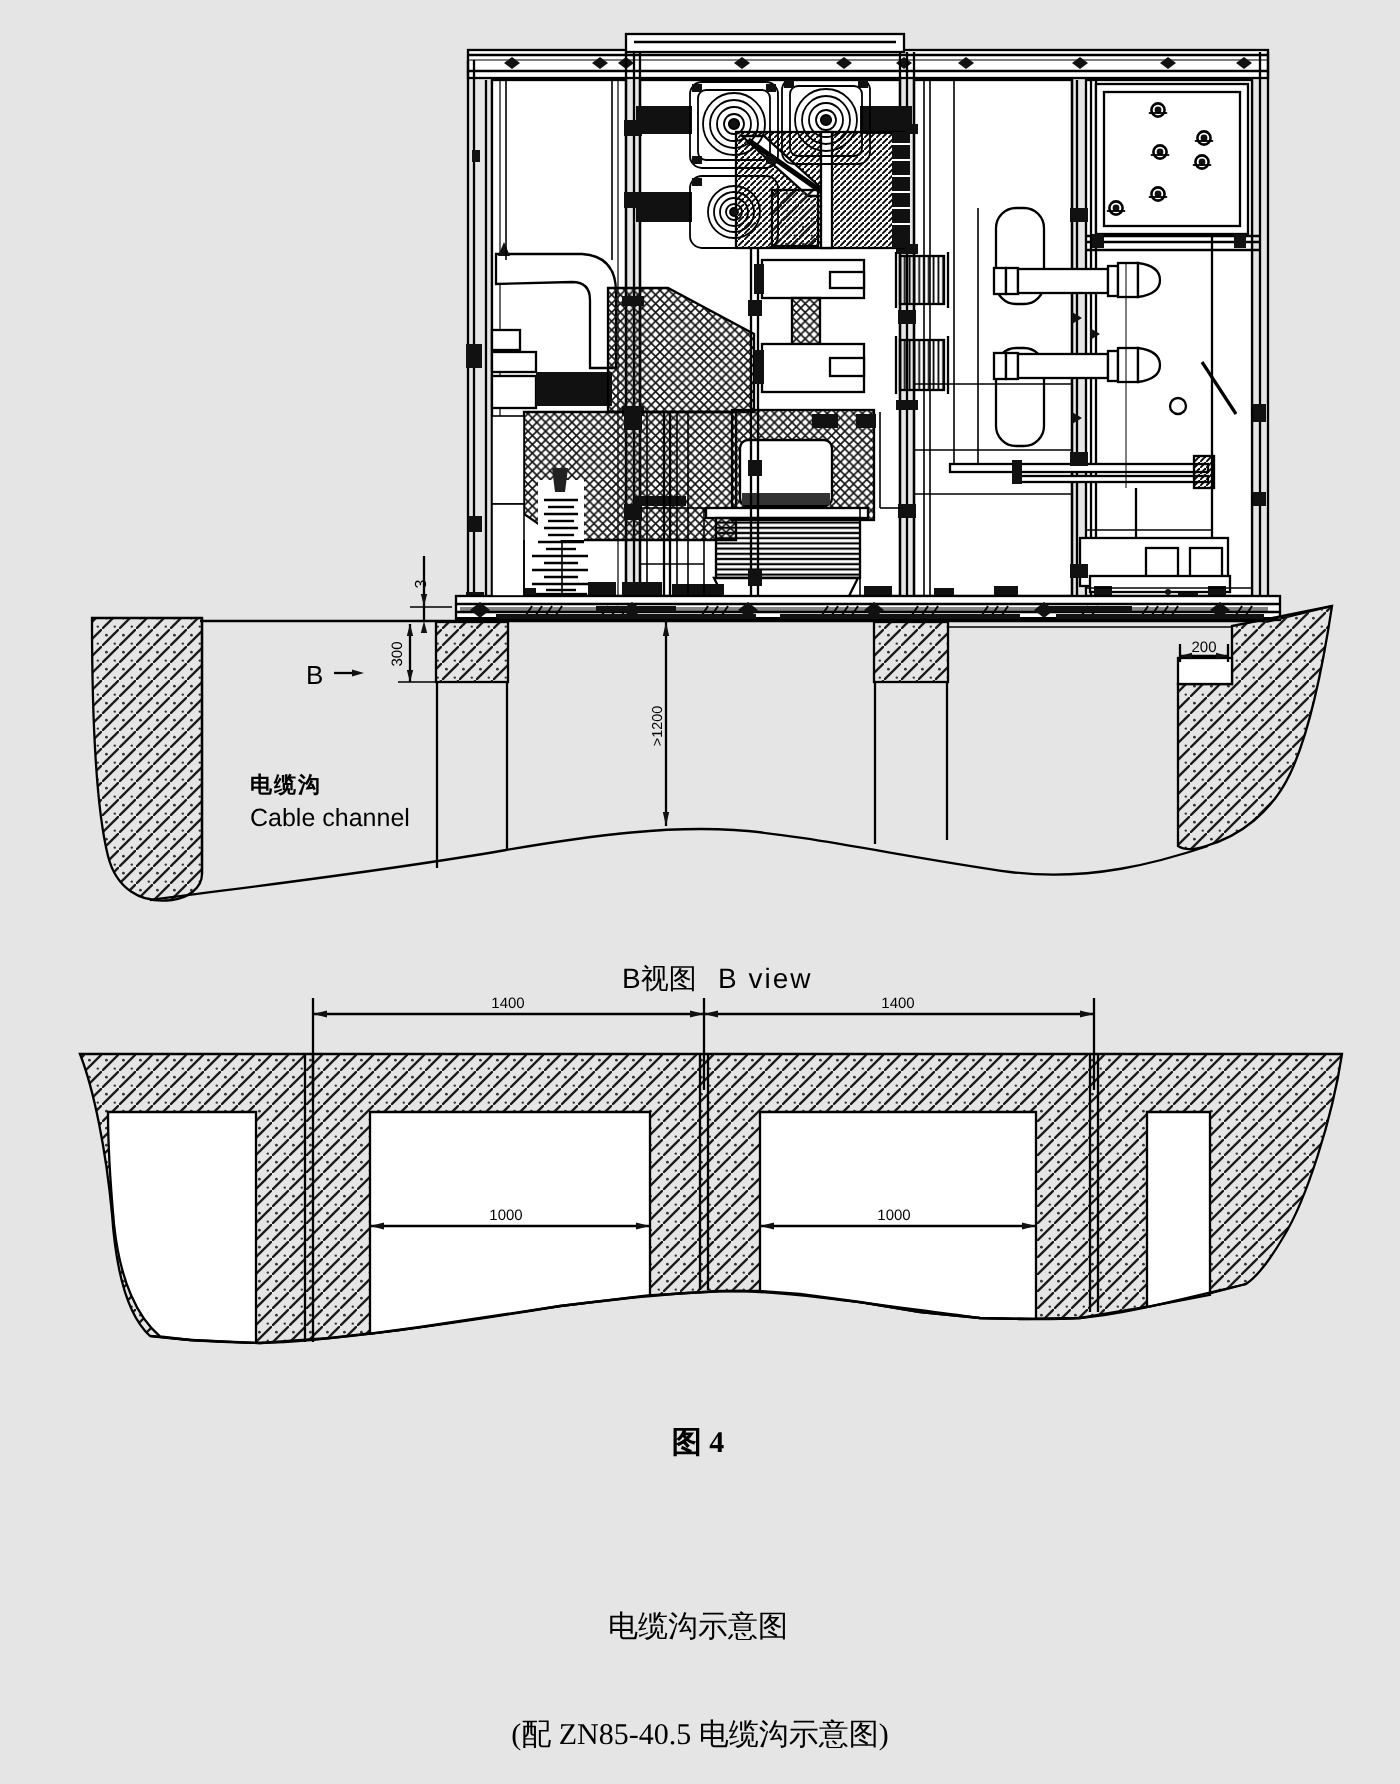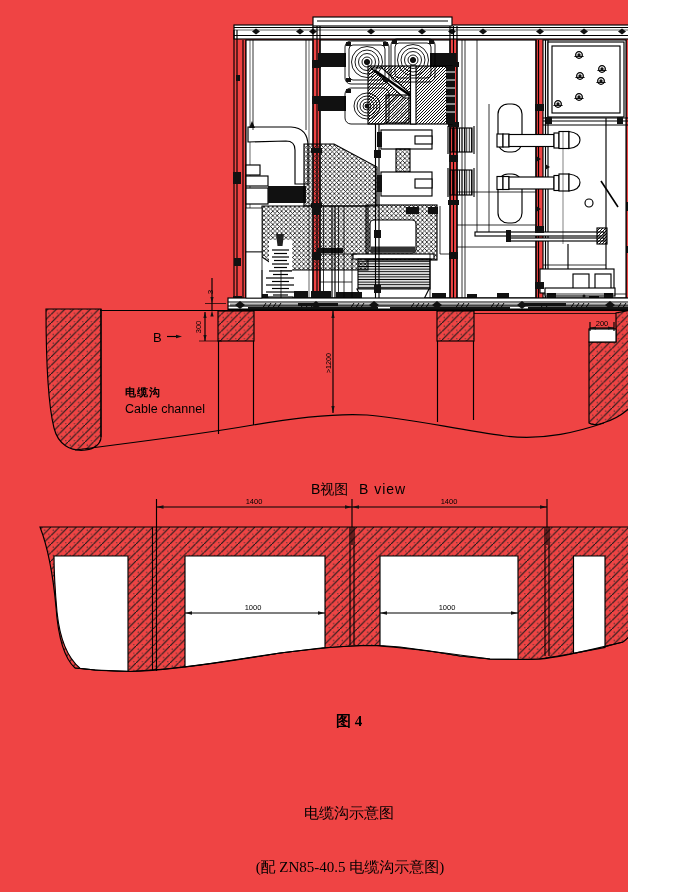--- a/index.html
+++ b/index.html
@@ -1,16 +1,16 @@
 <!DOCTYPE html>
 <html><head>
 <meta charset="utf-8">
 <style>
   html,body{margin:0;padding:0;background:#fff;}
-  .page{width:628px;height:892px;position:relative;background:#ef4444;overflow:hidden;
+  .page{width:700px;height:892px;position:relative;background:#e5e5e5;overflow:hidden;
         font-family:"Liberation Sans", sans-serif;}
   svg{position:absolute;left:0;top:0;}
   text{fill:#000;}
 </style>
 </head>
 <body>
 <div class="page">
 <svg width="700" height="892" viewBox="0 0 700 892">
 <defs>
 

